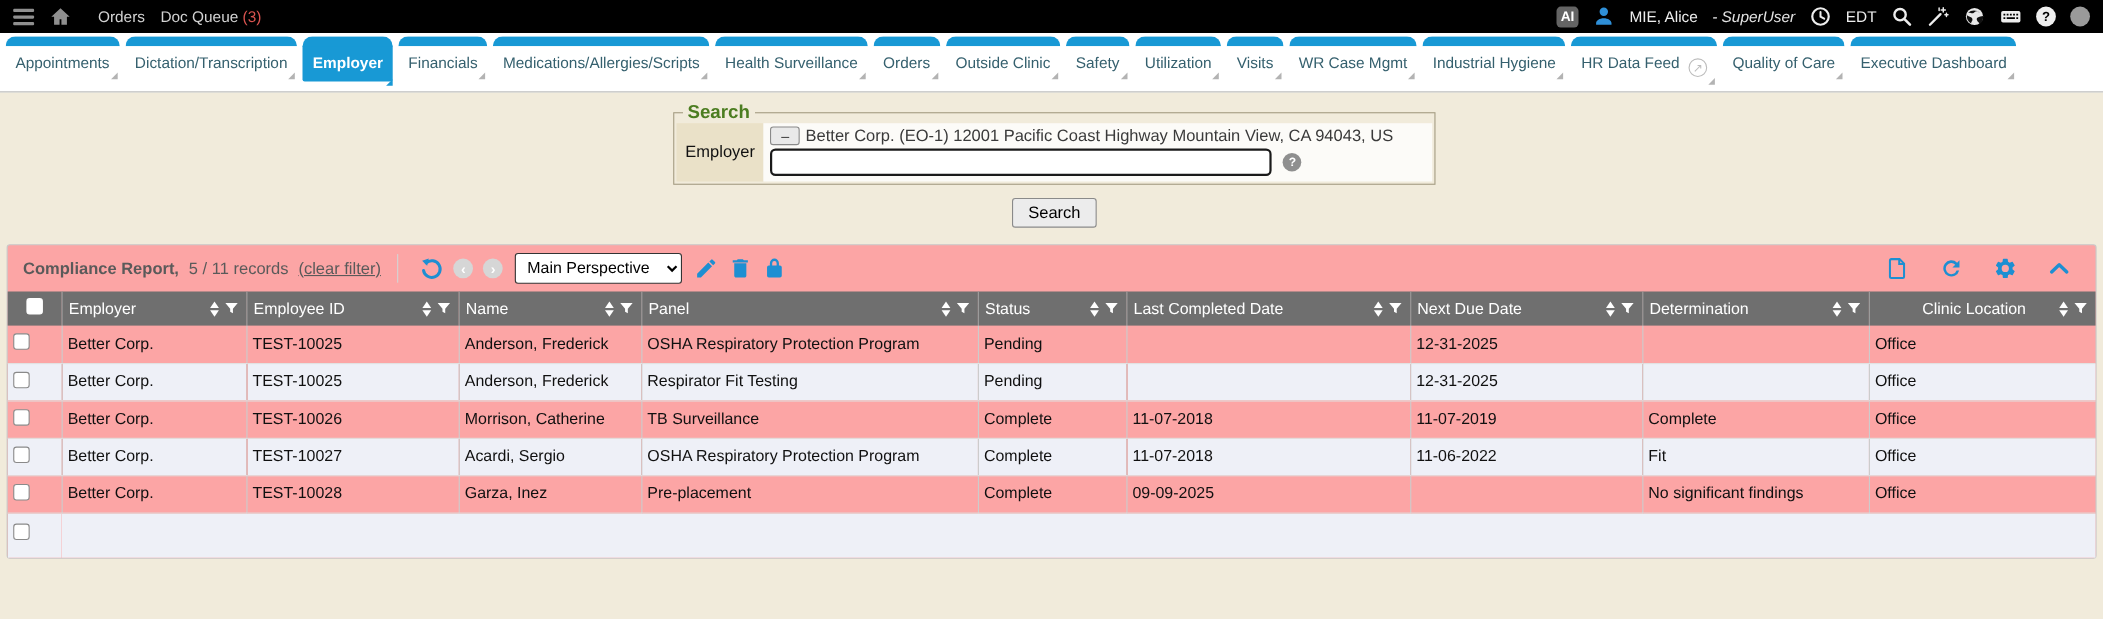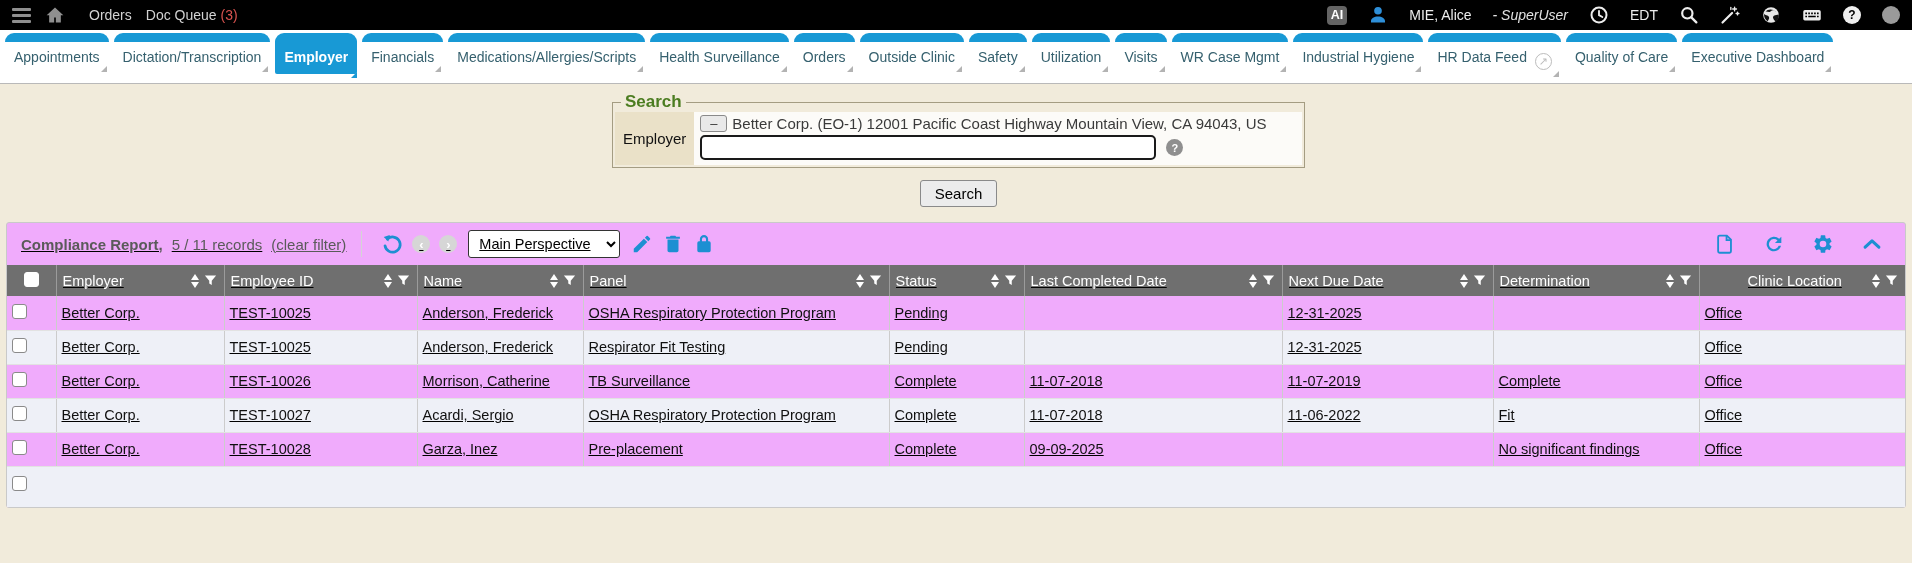--- a/index.html
+++ b/index.html
@@ -6,21 +6,21 @@
   html,body { width:1912px; height:563px; overflow:hidden; }
   body { font-family:"Liberation Sans", sans-serif; background:#f1ebdb; }
 
   
   .topbar { height:30px; background:#000; display:flex; align-items:center; padding:0 12px; gap:14px; }
   .burger { display:flex; flex-direction:column; gap:3px; cursor:pointer; }
   .burger i { display:block; width:19px; height:3px; background:#8f8f8f; border-radius:1px; }
   .topbar .crumb { color:#d2d2d2; font-size:14px; cursor:pointer; }
   .topbar .crumb.first { margin-left:10px; }
   .red { color:#d9534f; }
-  .tb-right { margin-left:auto; display:flex; align-items:center; gap:21px; }
+  .tb-right { margin-left:auto; display:flex; align-items:center; gap:13px; }
   .ai-badge { background:#646464; color:#fff; font-weight:bold; font-size:12.5px; border-radius:4px; padding:2px 4px; line-height:1.2; }
   .tb-user { color:#ededed; font-size:14px; }
   .tb-role { color:#e2e2e2; font-size:14px; font-style:italic; }
   .tb-tz { color:#ededed; font-size:14px; }
   .tb-ic { width:20px; height:20px; display:block; }
   .help-circ { width:18px; height:18px; border-radius:50%; background:#efefef; color:#000; font-weight:bold; font-size:12px; display:flex; align-items:center; justify-content:center; }
   .gray-dot { width:18px; height:18px; border-radius:50%; background:#9a9a9a; }
 
   
   .tabstrip { background:#fff; border-bottom:1px solid #b9b9b9; padding:3px 5px 4px; display:flex; gap:5px; flex-wrap:nowrap; overflow:hidden; align-items:flex-start; }
@@ -45,21 +45,21 @@
                font-size:13px; line-height:13px; color:#333; display:flex; align-items:center; justify-content:center; cursor:pointer; }
   .sf-company { font-size:15px; color:#3a3a3a; white-space:nowrap; }
   .sf-line2 { display:flex; align-items:flex-end; gap:10px; margin-top:3px; }
   .sf-input { width:456px; height:25px; border:2px solid #1a1a1a; border-radius:5px; font-size:14px; padding:0 6px; outline:none; }
   .q-circ { width:17px; height:17px; border-radius:50%; background:#8f8f8f; color:#fff; font-weight:bold; font-size:11px;
             display:flex; align-items:center; justify-content:center; margin-bottom:4px; }
   .search-btn { display:block; margin:12px auto 0; background:#ececec; border:1px solid #8a8a8a; border-radius:3px;
                 font-family:"Liberation Sans",sans-serif; font-size:15px; padding:4px 14px; cursor:pointer; }
 
   
-  .report { margin:15px 6px 0; background:#f0abfc; border:1px solid #c9c9c9; border-radius:3px;text-decoration:underline; }
+  .report { margin:15px 6px 0; background:#fca5a5; border:1px solid #c9c9c9; border-radius:3px; }
   .rtoolbar { display:flex; align-items:center; height:42px; padding:0 14px; gap:9px; font-size:15px; color:#5a5a5a; }
   .rtitle { font-weight:bold; }
   .clear-filter { text-decoration:underline; cursor:pointer; color:#5a5a5a; }
   .vsep { width:1px; height:26px; background:#d4d4d4; margin:0 10px 0 6px; }
   .tool-ic { width:22px; height:22px; display:block; cursor:pointer; }
   .nav-circ { width:18px; height:18px; border-radius:50%; background:#d6d6d6; color:#fff; font-weight:bold; font-size:13px;
               display:flex; align-items:center; justify-content:center; line-height:1; cursor:default; }
   .persp { border:1px solid #333; border-radius:3px; font-family:"Liberation Sans",sans-serif; font-size:14.5px;
            padding:4px 6px; margin:0 2px; min-width:152px; background:#fff; }
   .rt-right { margin-left:auto; display:flex; align-items:center; gap:27px; padding-right:8px; }

